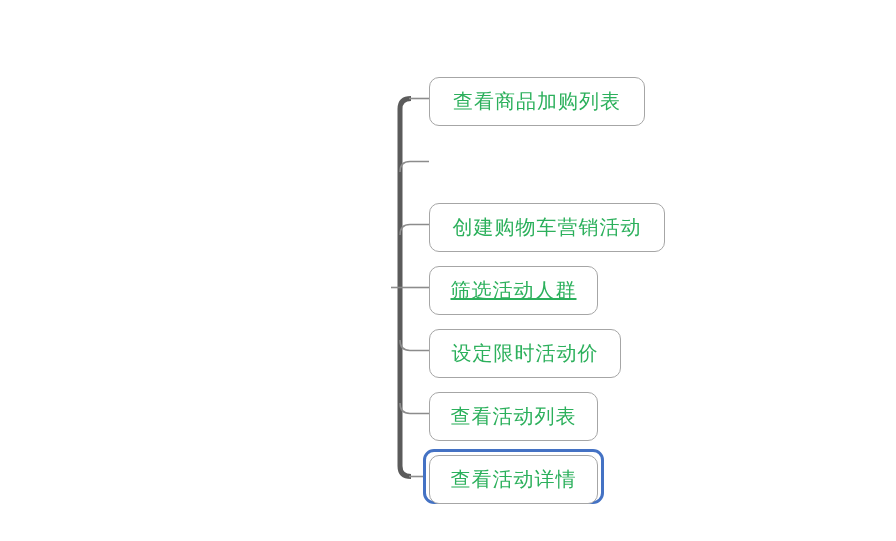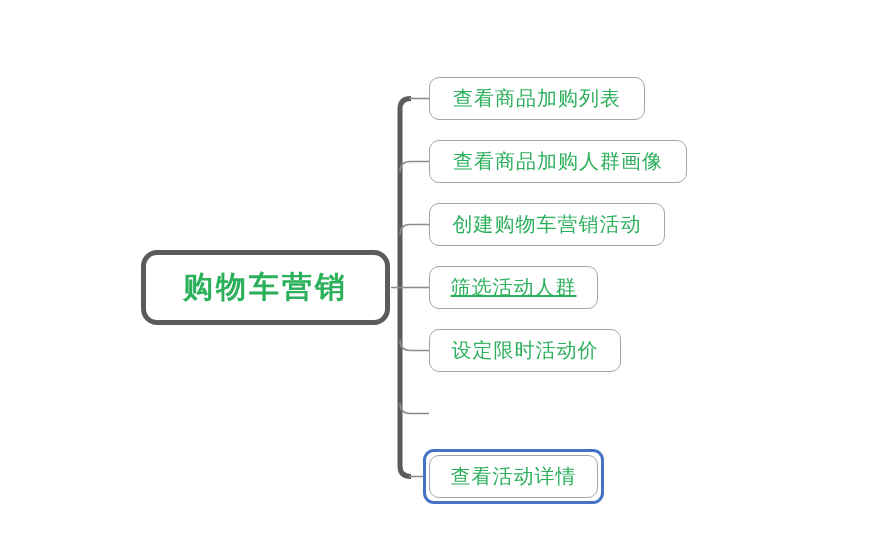--- a/index.html
+++ b/index.html
@@ -32,21 +32,21 @@
     left:141px;top:250px;width:249px;height:75px;
     border:5px solid var(--root-border);
     border-radius:16px;
     font-size:30px;font-weight:bold;letter-spacing:3px;
     z-index:2;
   }
   .topic.child{
     border:1.5px solid var(--child-border);
     border-radius:10px;
     font-size:20px;letter-spacing:1px;
-    height:43px;left:429px;
+    height:49px;left:429px;
     z-index:2;
   }
   .topic.c0{top:77px;width:216px;}
   .topic.c1{top:140px;width:258px;}
   .topic.c2{top:203px;width:236px;text-align:right;}
   .topic.c3{top:266px;width:169px;text-decoration:underline;}
   .topic.c4{top:329px;width:192px;align-items:center;}
   .topic.c5{top:392px;width:169px;}
   .topic.c6{top:455px;width:169px;}
   .selection-ring{
@@ -75,38 +75,35 @@
 
     <path class="branch" d="M 409,98.5 H 429"></path>
     <path class="branch" d="M 400,172 Q 400,161.5 410,161.5 H 429"></path>
     <path class="branch" d="M 400,235 Q 400,224.5 410,224.5 H 429"></path>
     <path class="branch" d="M 400,287.5 H 429"></path>
     <path class="branch" d="M 400,340 Q 400,350.5 410,350.5 H 429"></path>
     <path class="branch" d="M 400,403 Q 400,413.5 410,413.5 H 429"></path>
     <path class="branch" d="M 409,476.5 H 423"></path>
   </svg>
 
-  <div class="topic root">
-    <span>购物车营销</span>
-  </div>
 
   <div class="topic child c0">
     <span>查看商品加购列表</span>
-  </div>
-  <div class="topic child c1">
-    <span>查看商品加购人群画像</span>
   </div>
   <div class="topic child c2">
     <span>创建购物车营销活动</span>
   </div>
   <div class="topic child c3">
     <span>筛选活动人群</span>
   </div>
   <div class="topic child c4">
     <span>设定限时活动价</span>
   </div>
+  <div class="topic child c5">
+    <span>查看活动列表</span>
+  </div>
 
   <div class="selection-ring"></div>
   <div class="topic child c6">
     <span>查看活动详情</span>
   </div>
 
 </div>
 
 </body></html>

